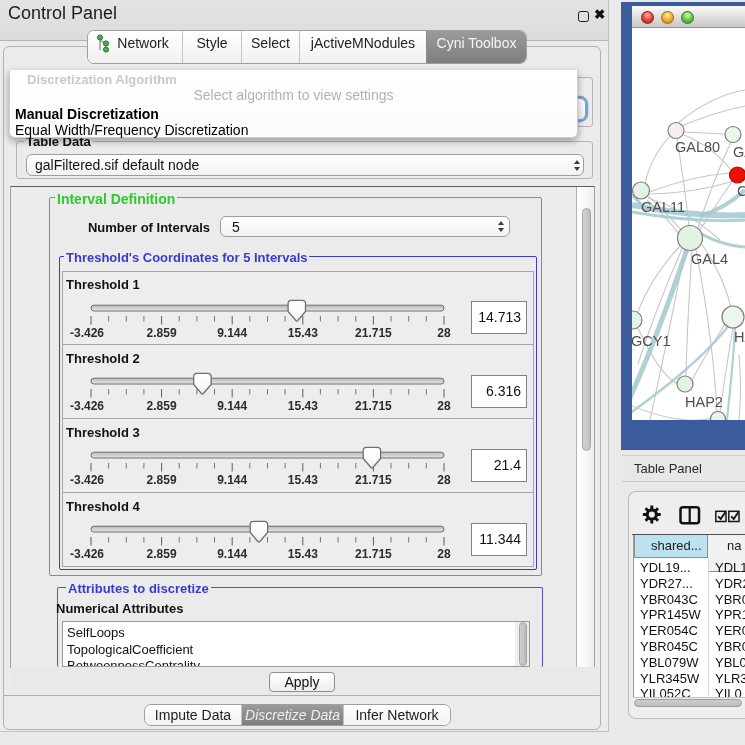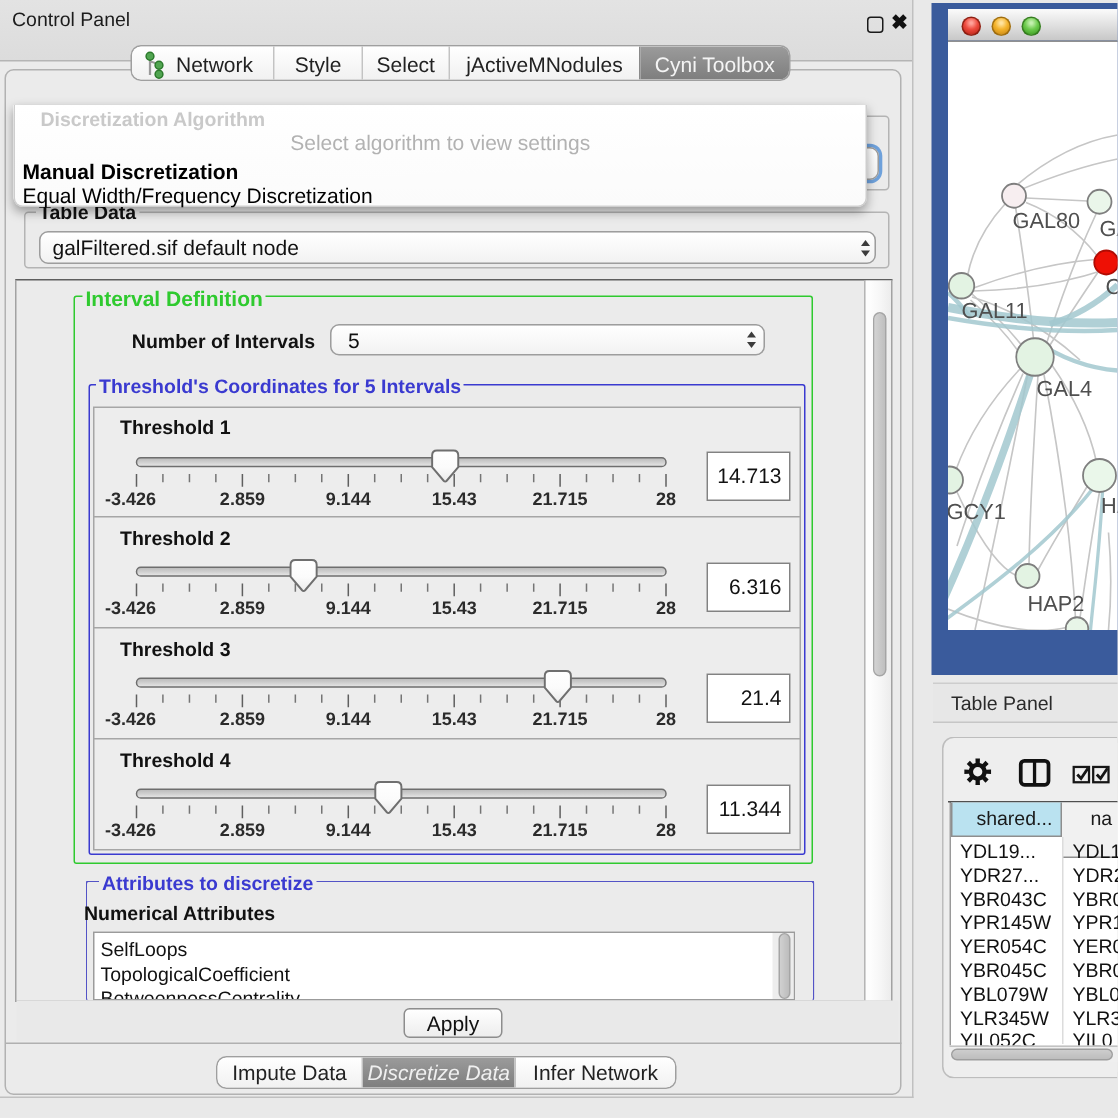--- a/index.html
+++ b/index.html
@@ -4,28 +4,28 @@
 * { margin:0; padding:0; box-sizing:border-box; }
 html,body { width:745px; height:745px; overflow:hidden; background:#e9e9e9;
   font-family:"Liberation Sans",sans-serif; }
 .abs { position:absolute; }
 
 
 #cpwin { position:absolute; left:0; top:0; width:609px; height:732px;
   background:#ebebeb; border-right:1px solid #c0c0c0; border-bottom:1px solid #c0c0c0; }
 #cptitle { position:absolute; left:0; top:0; width:608px; height:41px;
   background:linear-gradient(#e3e3e3,#dcdcdc); border-bottom:1px solid #b5b5b5;
-  font-size:13px; color:#1c1c1c; line-height:26px; padding-left:8px; }
+  font-size:18px; color:#1c1c1c; line-height:26px; padding-left:8px; }
 #cpmin { position:absolute; left:577.5px; top:11px; width:11.5px; height:10.5px; border:1.5px solid #1a1a1a; border-radius:2.5px; }
 #cpclose { position:absolute; left:594px; top:6px; width:14px; font-size:13.5px; font-weight:bold; color:#111; }
 #outerpanel { position:absolute; left:3px; top:46px; width:598px; height:684px;
   border:1px solid #b2b2b2; border-radius:6px; }
 
 
-#tabs { position:absolute; left:87px; top:30px; height:24px; display:flex;
+#tabs { position:absolute; left:87px; top:30px; height:34px; display:flex;
   background:#fff; border:1px solid #9f9f9f; border-radius:7px; overflow:hidden; }
 #tabs .tab { font-size:14px; color:#222; line-height:24px; text-align:center;
   border-left:1px solid #c3c3c3; background:linear-gradient(#ffffff,#f1f1f1); }
 #tabs .tab:first-child { border-left:none; }
 #tabs .sel { background:linear-gradient(#9b9b9b,#7e7e7e); color:#f4f4f4; border-left:1px solid #8a8a8a; }
 
 
 .group { position:absolute; border:1px solid #b4b4b4; border-radius:3px; }
 .glabel { position:absolute; font-size:13px; font-weight:bold; color:#111;
   background:#ebebeb; padding:0 2px; }
@@ -55,21 +55,21 @@
 #bluegroup { position:absolute; left:59px; top:255.5px; width:478px; height:314px;
   border:1px solid #3a3ad0; border-radius:2px; }
 #bluelabel { position:absolute; left:64px; top:249.5px; font-size:13px; font-weight:bold; color:#3a3ad0;
   background:#ebebeb; padding:0 2px; }
 #noilabel { position:absolute; left:60px; top:219.5px; width:150px; text-align:right;
   font-size:13px; font-weight:bold; color:#111; white-space:nowrap; }
 
 
 .thpanel { position:absolute; left:62px; width:471.5px; height:74.5px;
   border:1px solid #a6a6a6; background:#ededed; }
-.thtitle { position:absolute; left:17px; top:5.5px; font-size:13px; font-weight:bold; color:#111; }
+.thtitle { position:absolute; left:3px; top:5.5px; font-size:13px; font-weight:bold; color:#111; }
 .thval { position:absolute; left:408px; top:29.5px; width:56px; height:33px;
   background:#fff; border:1.5px solid #828282; font-size:14px; color:#111;
   text-align:right; line-height:30px; padding-right:5px; }
 
 
 #attrgroup { position:absolute; left:57px; top:587px; width:486px; height:80px;
   border:1px solid #5353c6; border-radius:2px; border-bottom:none; }
 #attrlabel { position:absolute; left:66px; top:580.5px; font-size:13px; font-weight:bold; color:#3a3ad0;
   background:#ebebeb; padding:0 2px; }
 #numattr { position:absolute; left:56px; top:601px; font-size:13px; font-weight:bold; color:#111; }

